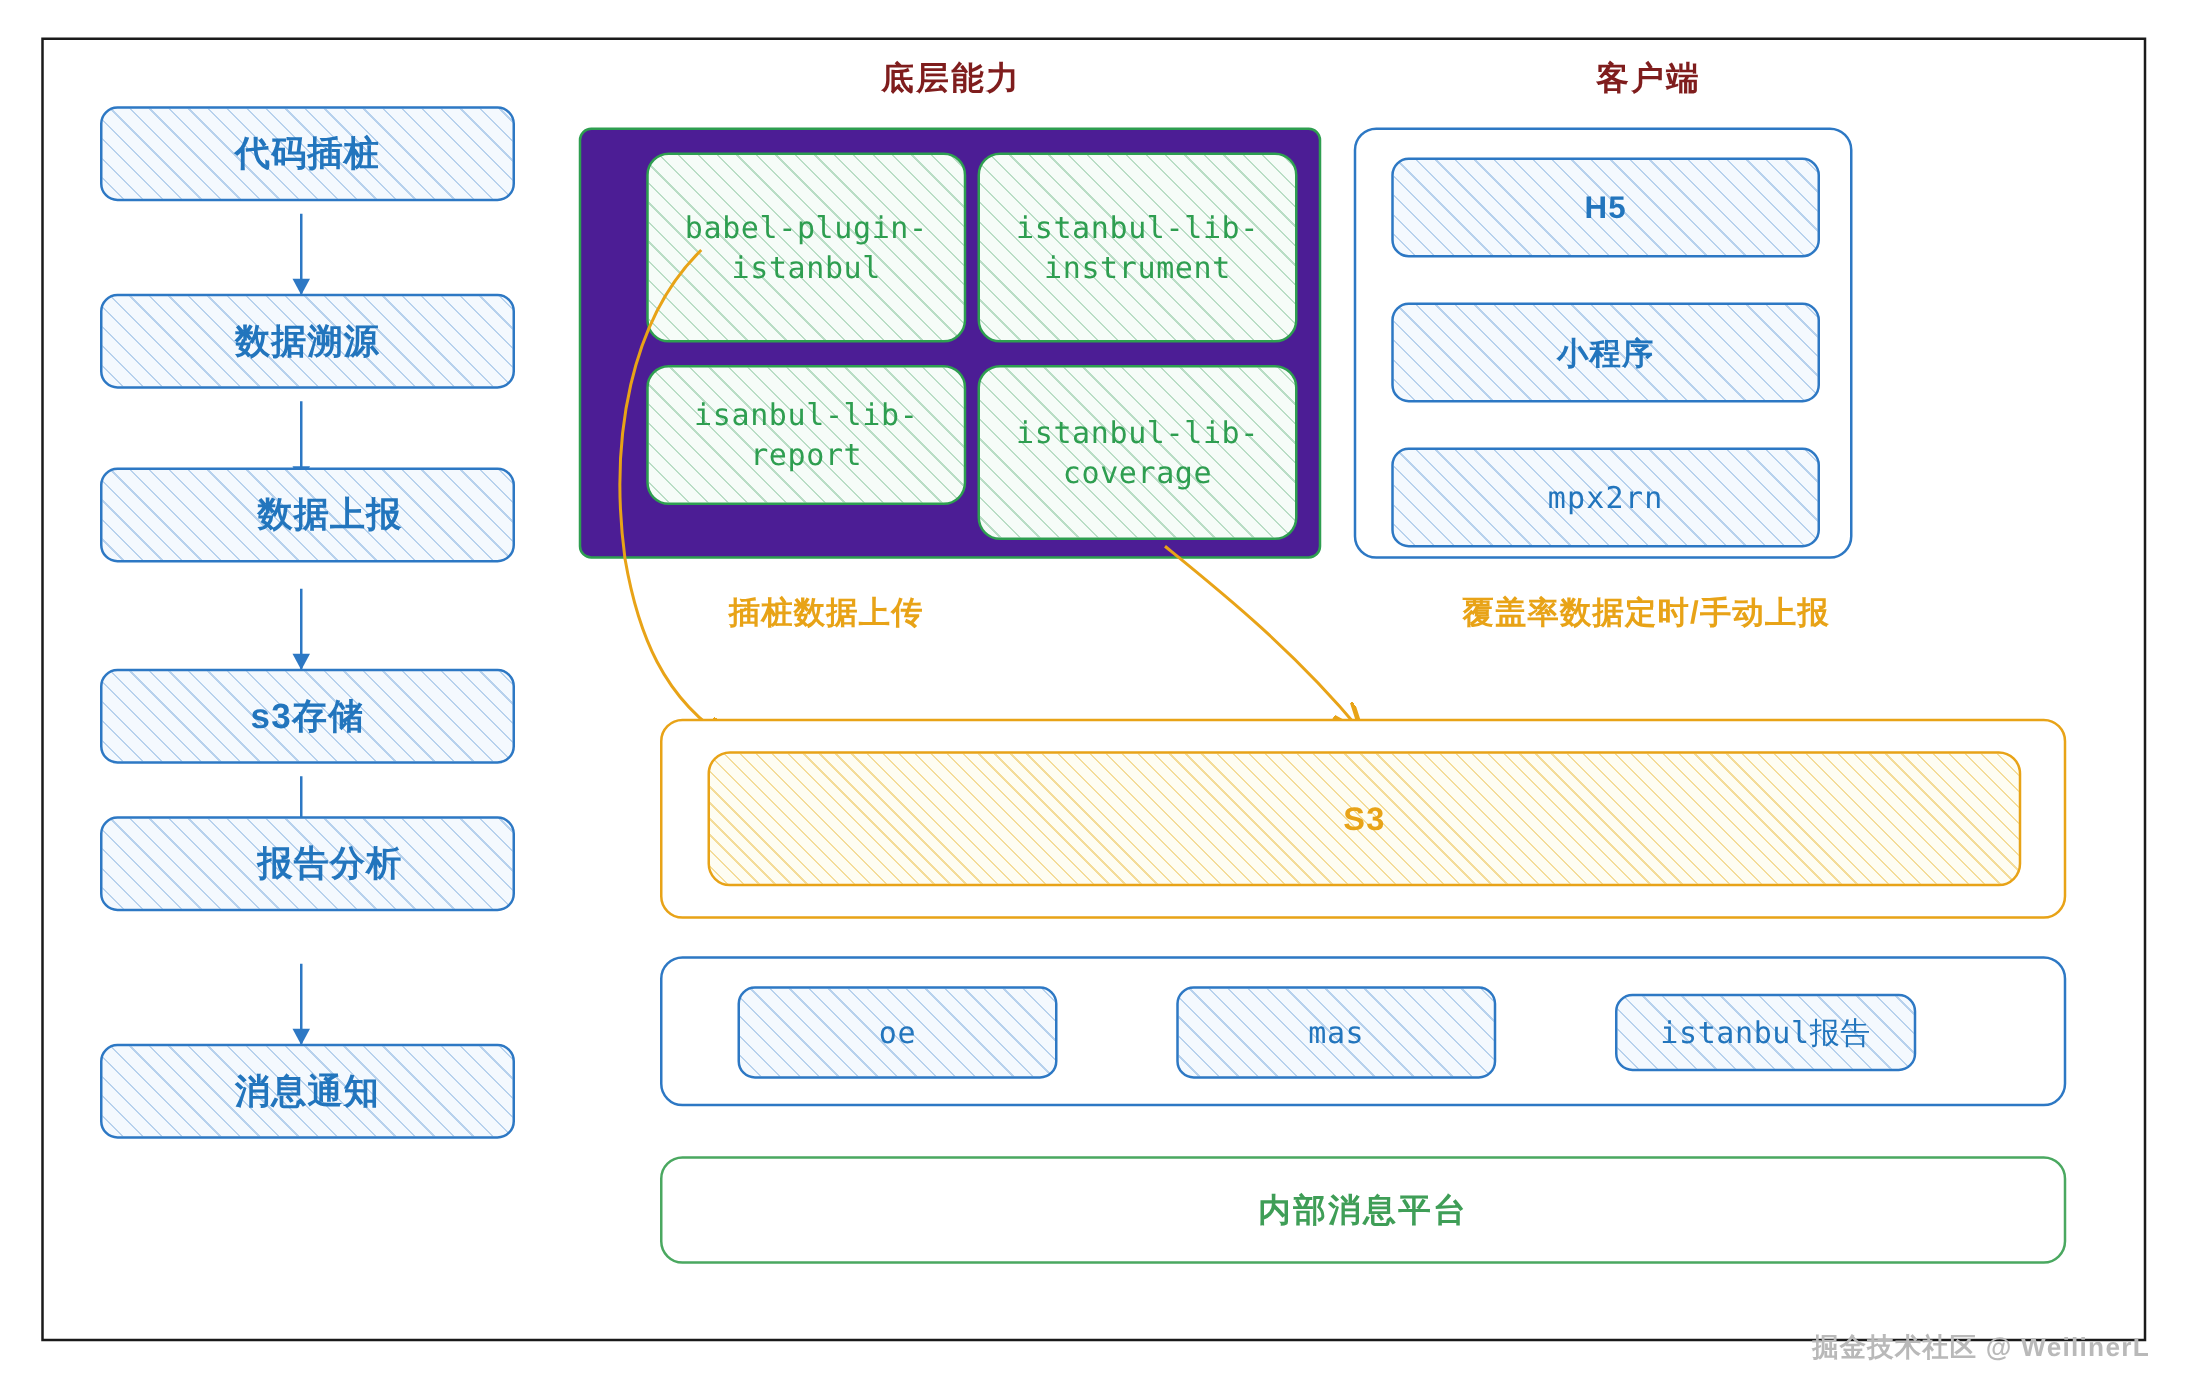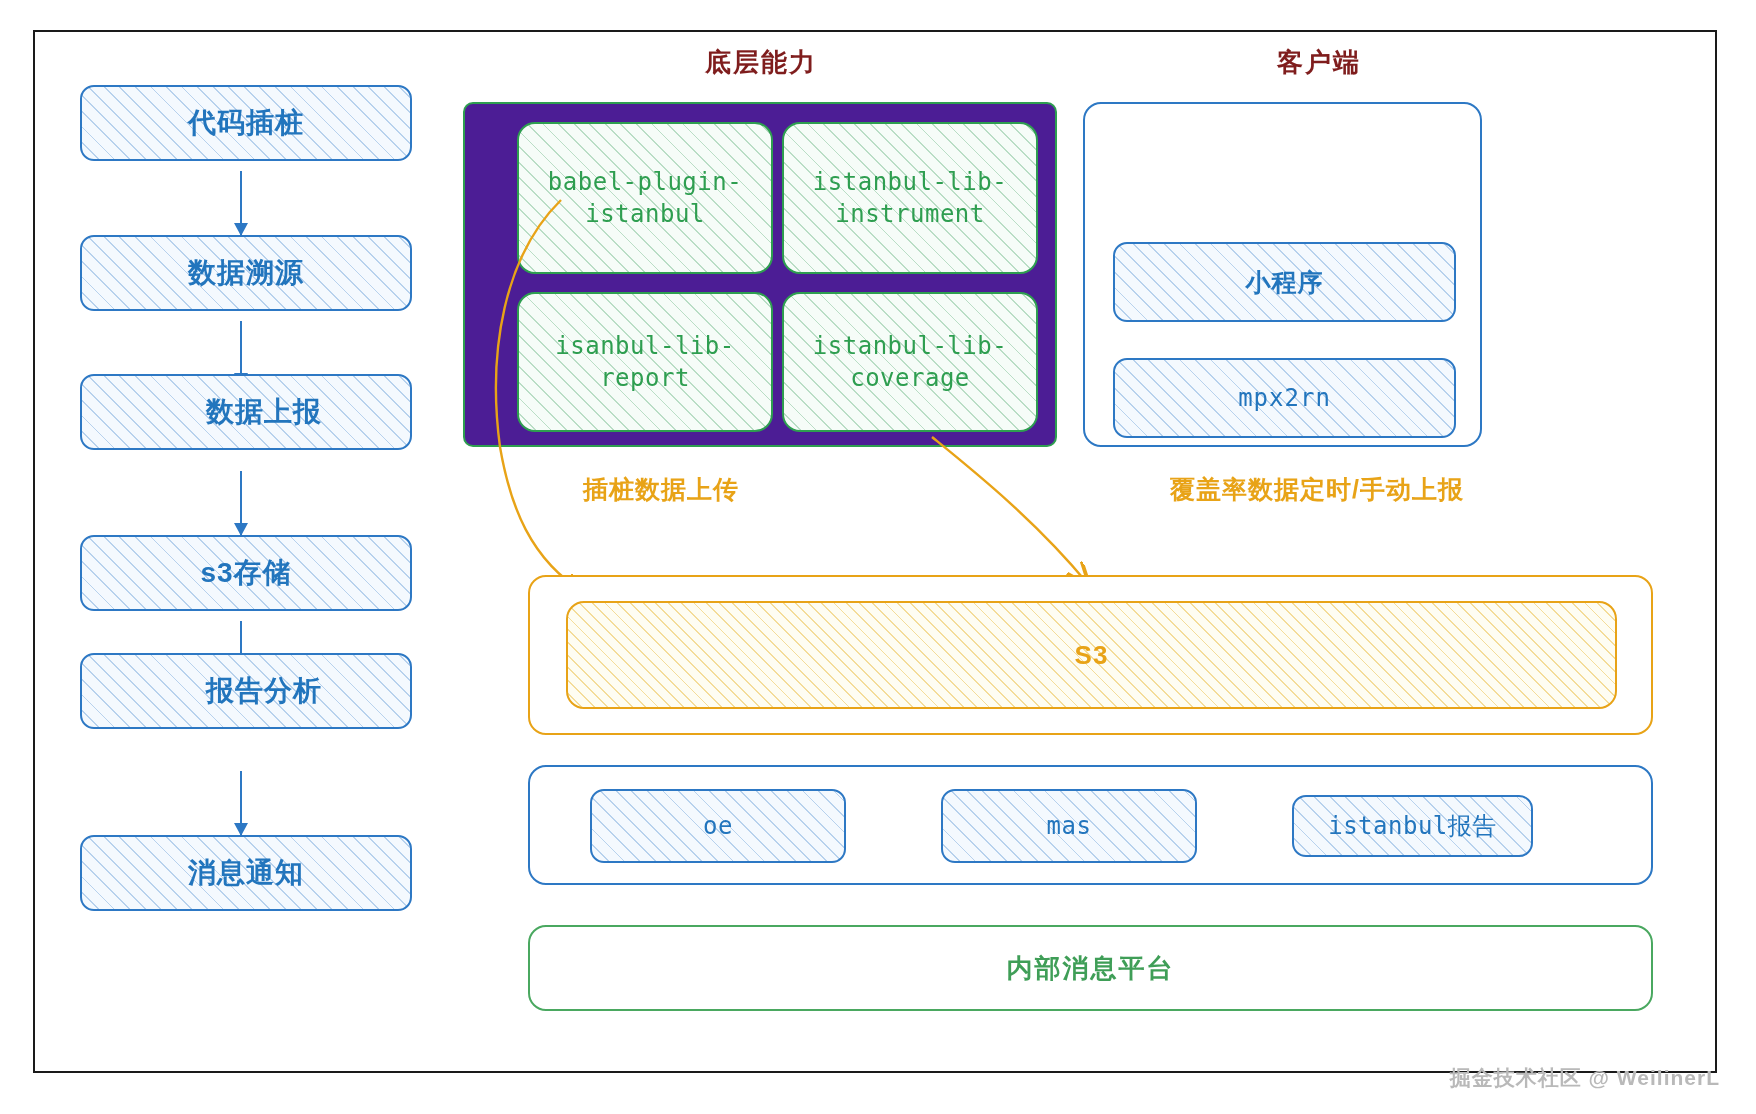--- a/index.html
+++ b/index.html
@@ -298,33 +298,36 @@
   <div class="group-green" style="left:463px; top:102px; width:594px; height:345px;">
 
     <div class="cap-box hatch-green" style="left:52px; top:18px; width:256px; height:152px;">
       <span class="label"><span>babel-plugin-</span><br><span>istanbul</span></span>
     </div>
 
     <div class="cap-box hatch-green" style="left:317px; top:18px; width:256px; height:152px;">
       <span class="label"><span>istanbul-lib-</span><br><span>instrument</span></span>
     </div>
 
-    <div class="cap-box hatch-green" style="left:52px; top:188px; width:256px; height:140px;">
+    <div class="cap-box hatch-green" style="left:52px; top:188px; width:256px; height:112px;">
       <span class="label"><span>isanbul-lib-</span><br><span>report</span></span>
     </div>
 
     <div class="cap-box hatch-green" style="left:317px; top:188px; width:256px; height:140px;">
       <span class="label"><span>istanbul-lib-</span><br><span>coverage</span></span>
     </div>
   </div>
 
   <div class="group-title" style="left:1277px; top:45px;">客户端</div>
 
   <div class="group-blue" style="left:1083px; top:102px; width:399px; height:345px;">
 
+    <div class="client-box hatch-blue" style="left:28px; top:22px; width:343px; height:80px;">
+      <span class="label">H5</span>
+    </div>
 
     <div class="client-box hatch-blue" style="left:28px; top:138px; width:343px; height:80px;">
       <span class="label">小程序</span>
     </div>
 
     <div class="client-box hatch-blue" style="left:28px; top:254px; width:343px; height:80px;">
       <span class="label mono">mpx2rn</span>
     </div>
   </div>
 

